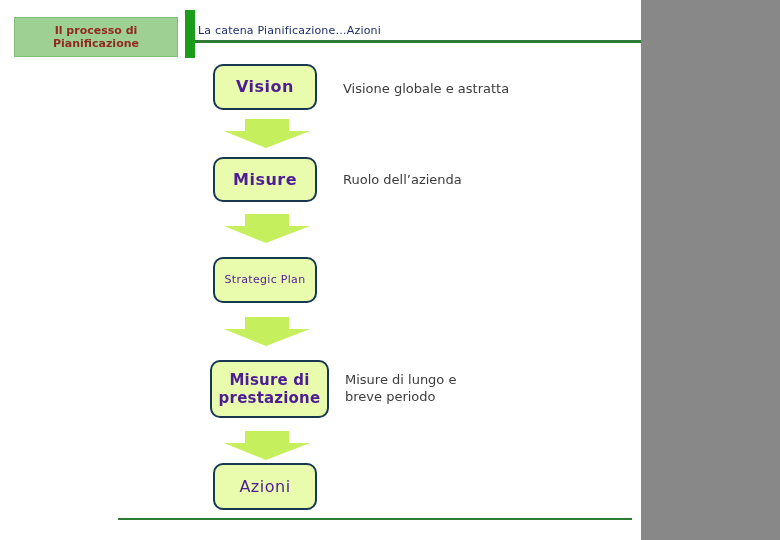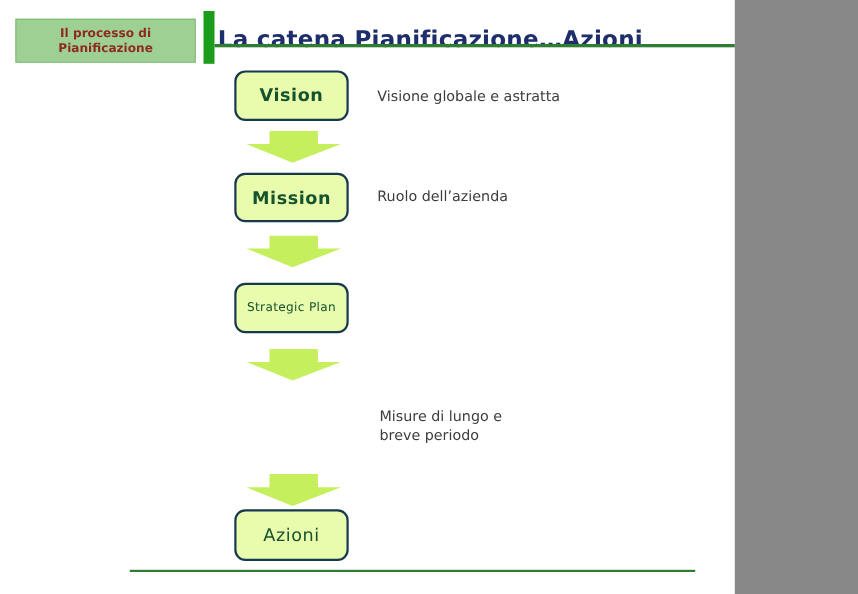--- a/index.html
+++ b/index.html
@@ -1,38 +1,38 @@
 <!DOCTYPE html>
 <html><head>
 <meta charset="utf-8">
 <style>
   html,body{margin:0;padding:0;background:#888;}
   .slide{
     position:relative;width:641px;height:540px;background:#ffffff;
-    font-family:"DejaVu Sans","Liberation Sans",sans-serif;overflow:hidden;padding-left:27px;
+    font-family:"DejaVu Sans","Liberation Sans",sans-serif;overflow:hidden;
   }
   
   .section-box{
     position:absolute;left:14px;top:17px;width:164px;height:40px;
     background:#9ed094;border:1px solid #7fbc77;box-sizing:border-box;
     display:flex;align-items:center;justify-content:center;text-align:center;
     color:#8f2a1f;font-size:11px;font-weight:bold;line-height:13px;white-space:pre-line;
   }
   .accent-bar{position:absolute;left:185px;top:10px;width:10px;height:48px;background:#1b9c1b;}
   .slide-title{
     position:absolute;left:198px;top:24px;margin:0;
-    font-size:21px;font-weight:bold;color:#1d2e6b;letter-spacing:0.2px;
+    font-size:11px;font-weight:normal;color:#1d2e6b;letter-spacing:0.2px;
   }
   .title-underline{position:absolute;left:195px;top:40px;width:585px;height:3px;background:#2e7d32;}
   
   .fbox{
     position:absolute;left:213px;width:104px;box-sizing:border-box;
     background:#e9fbad;border:2px solid #17384e;border-radius:10px;
     display:flex;align-items:center;justify-content:center;text-align:center;
-    color:#14532d;font-size:16px;letter-spacing:0.5px;line-height:1.2;padding:2px;
+    color:#4c1d95;font-size:16px;letter-spacing:0.5px;line-height:1.2;padding:2px;
   }
   .b0{top:64px;height:46px;font-weight:bold;}
   .b1{top:157px;height:45px;font-weight:bold;}
   .b2{top:257px;height:46px;font-size:11px;letter-spacing:0.3px;}
   .b3{top:360px;left:210px;width:119px;height:58px;font-weight:bold;font-size:15px;letter-spacing:0.2px;}
   .b4{top:463px;height:47px;text-align:right;}
   
   .arrow{position:absolute;left:214px;width:106px;height:29px;}
   .a0{top:119px;}.a1{top:214px;}.a2{top:317px;}.a3{top:431px;}
   
@@ -56,22 +56,23 @@
   <div class="section-box">
     <span>Il processo di
 Pianificazione</span>
   </div>
 
   <div class="accent-bar"></div>
   <h1 class="slide-title">La catena Pianificazione…Azioni</h1>
   <div class="title-underline"></div>
 
   <div class="fbox b0">Vision</div>
-  <div class="fbox b1">Mission</div>
+  <div class="fbox b1">Misure</div>
   <div class="fbox b2">Strategic Plan</div>
+  <div class="fbox b3">Misure di prestazione</div>
   <div class="fbox b4">Azioni</div>
 
   <svg class="arrow a0" viewBox="0 0 106 29" preserveAspectRatio="none">
     <polygon points="31,0 75,0 75,12 96,12 52,29 10,12 31,12" fill="#c6ef5e"></polygon>
   </svg>
   <svg class="arrow a1" viewBox="0 0 106 29" preserveAspectRatio="none">
     <polygon points="31,0 75,0 75,12 96,12 52,29 10,12 31,12" fill="#c6ef5e"></polygon>
   </svg>
   <svg class="arrow a2" viewBox="0 0 106 29" preserveAspectRatio="none">
     <polygon points="31,0 75,0 75,12 96,12 52,29 10,12 31,12" fill="#c6ef5e"></polygon>

